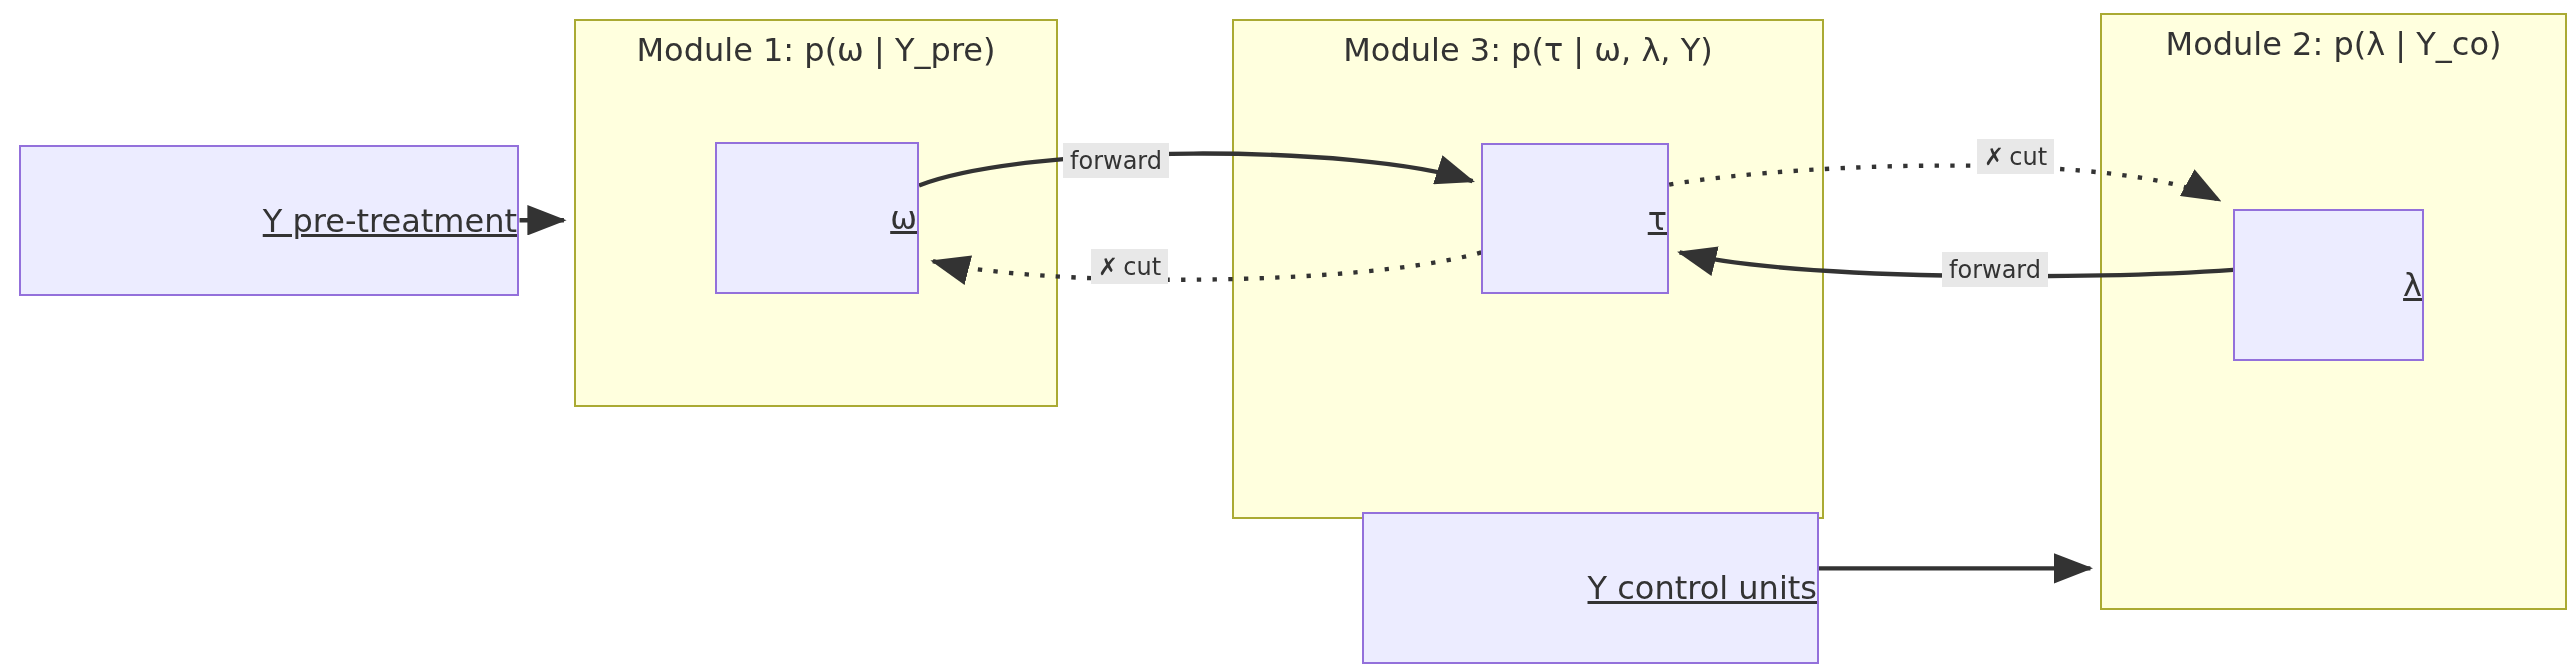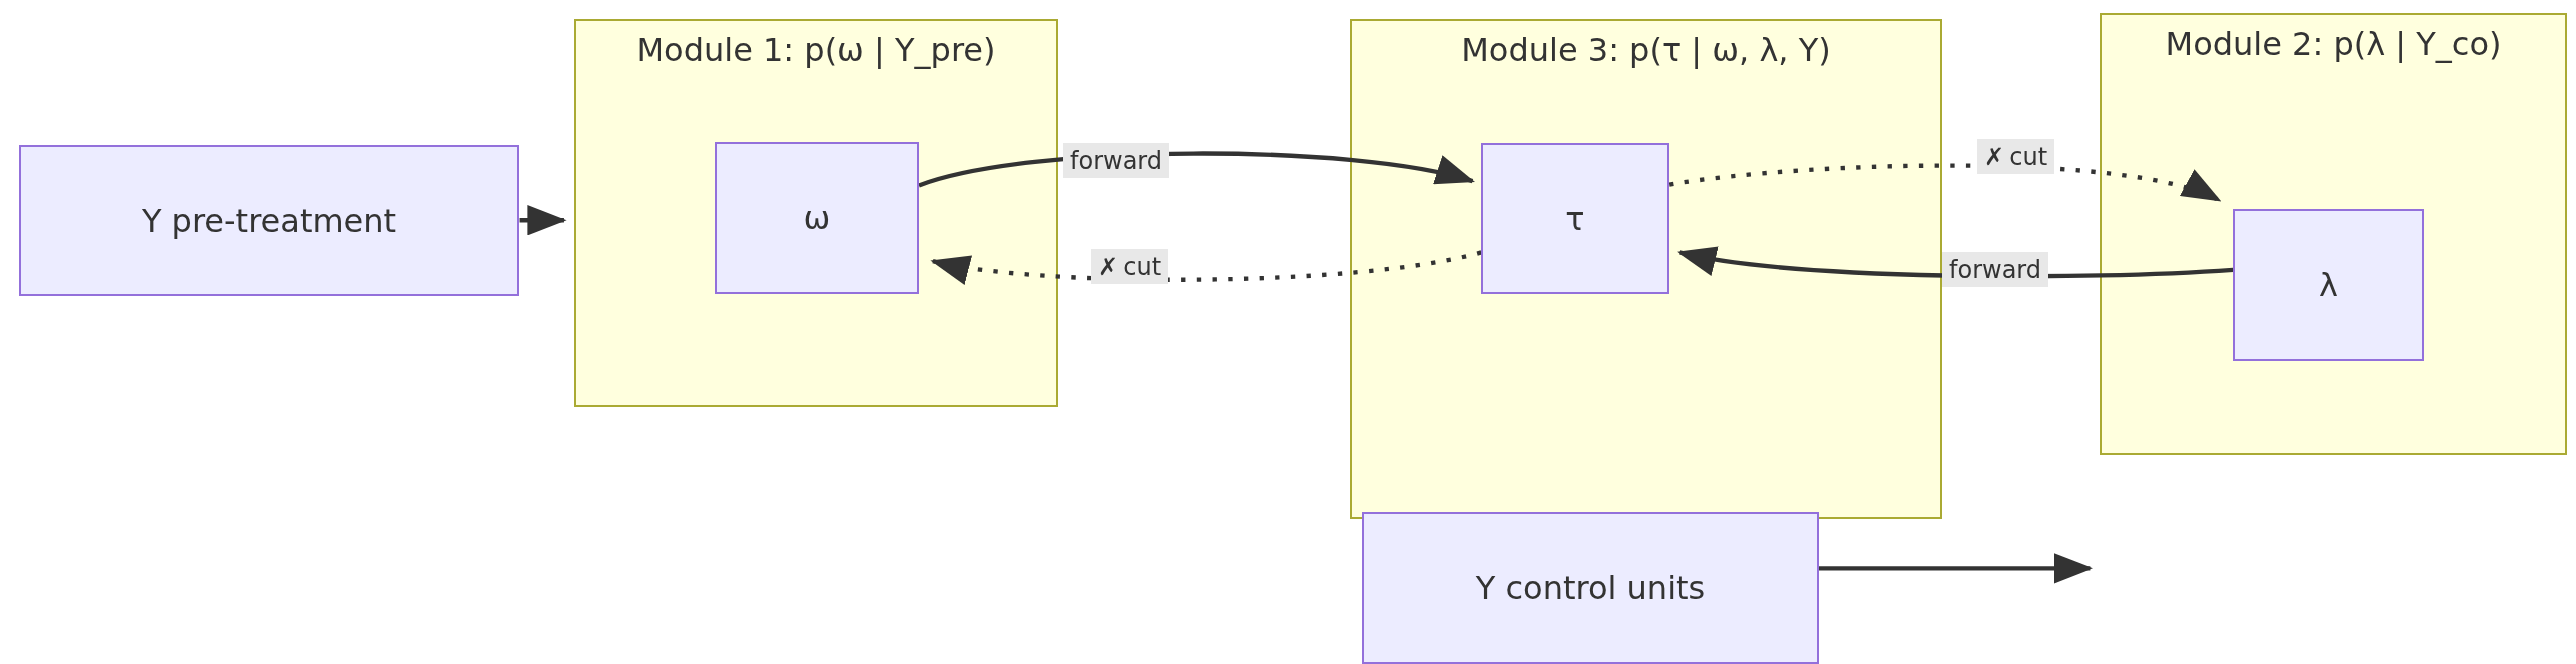--- a/index.html
+++ b/index.html
@@ -31,24 +31,25 @@
     color: #333333;
     white-space: nowrap;
   }
   .node {
     position: absolute;
     background: #ececff;
     border: 2.6px solid #9370db;
     box-sizing: border-box;
     display: flex;
     align-items: center;
-    justify-content: center;
+    justify-content: flex-end;
     font-size: 32px;
     color: #333333;
     z-index: 5;
+    text-decoration: underline;
   }
   .edge-layer {
     position: absolute;
     left: 0;
     top: 0;
     width: 2576px;
     height: 665px;
     z-index: 3;
     pointer-events: none;
   }
@@ -69,25 +70,25 @@
 </style>
 </head>
 <body>
 
 <div id="canvas">
 
   <div class="module" style="left:574px; top:19px; width:484px; height:388px;">
     <div class="module-title">Module 1: p(ω | Y_pre)</div>
   </div>
 
-  <div class="module" style="left:1350px; top:19px; width:592px; height:500px;">
+  <div class="module" style="left:1232px; top:19px; width:592px; height:500px;">
     <div class="module-title">Module 3: p(τ | ω, λ, Y)</div>
   </div>
 
-  <div class="module" style="left:2100px; top:13px; width:467px; height:442px;">
+  <div class="module" style="left:2100px; top:13px; width:467px; height:597px;">
     <div class="module-title">Module 2: p(λ | Y_co)</div>
   </div>
 
   <svg class="edge-layer" viewBox="0 0 2960 764" width="2576" height="665">
     <defs>
       <marker id="arrowhead" markerWidth="9" markerHeight="7" refX="8.4" refY="3.5" orient="auto" markerUnits="strokeWidth">
         <polygon points="0 0, 9 3.5, 0 7" fill="#333333"></polygon>
       </marker>
       <marker id="arrowhead-dotted" markerWidth="9" markerHeight="7" refX="8.4" refY="3.5" orient="auto" markerUnits="strokeWidth">
         <polygon points="0 0, 9 3.5, 0 7" fill="#333333"></polygon>

